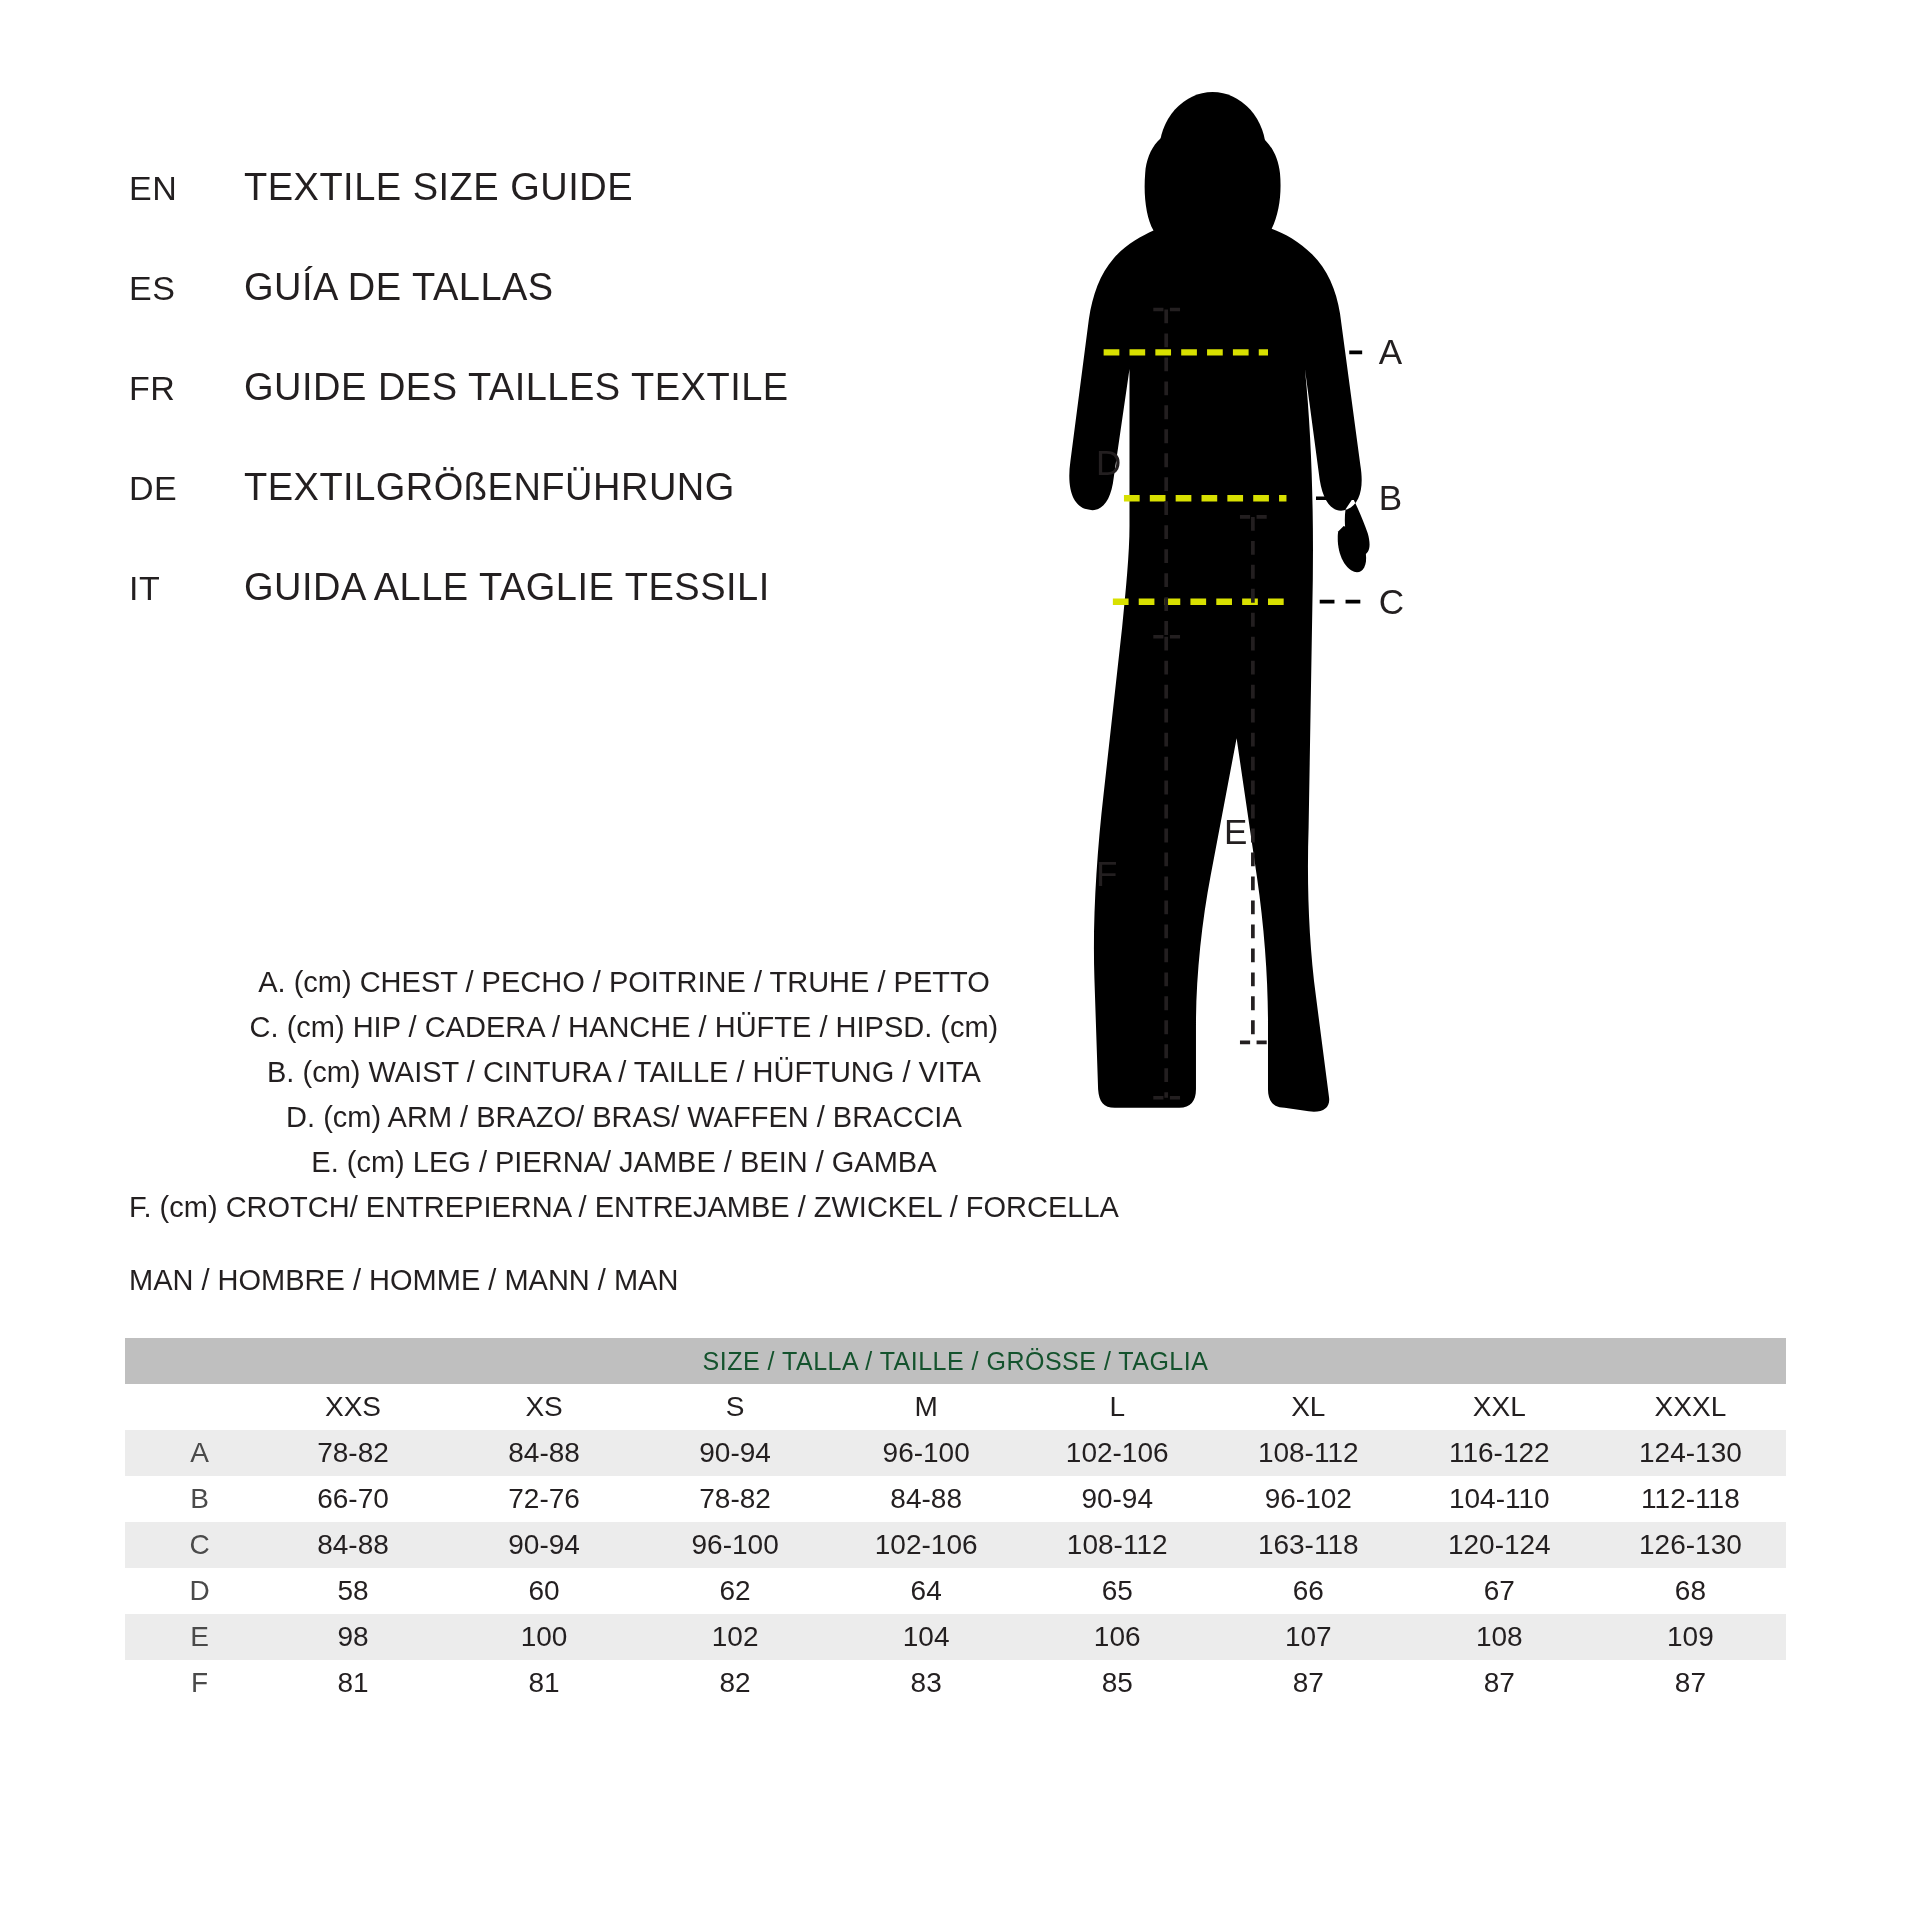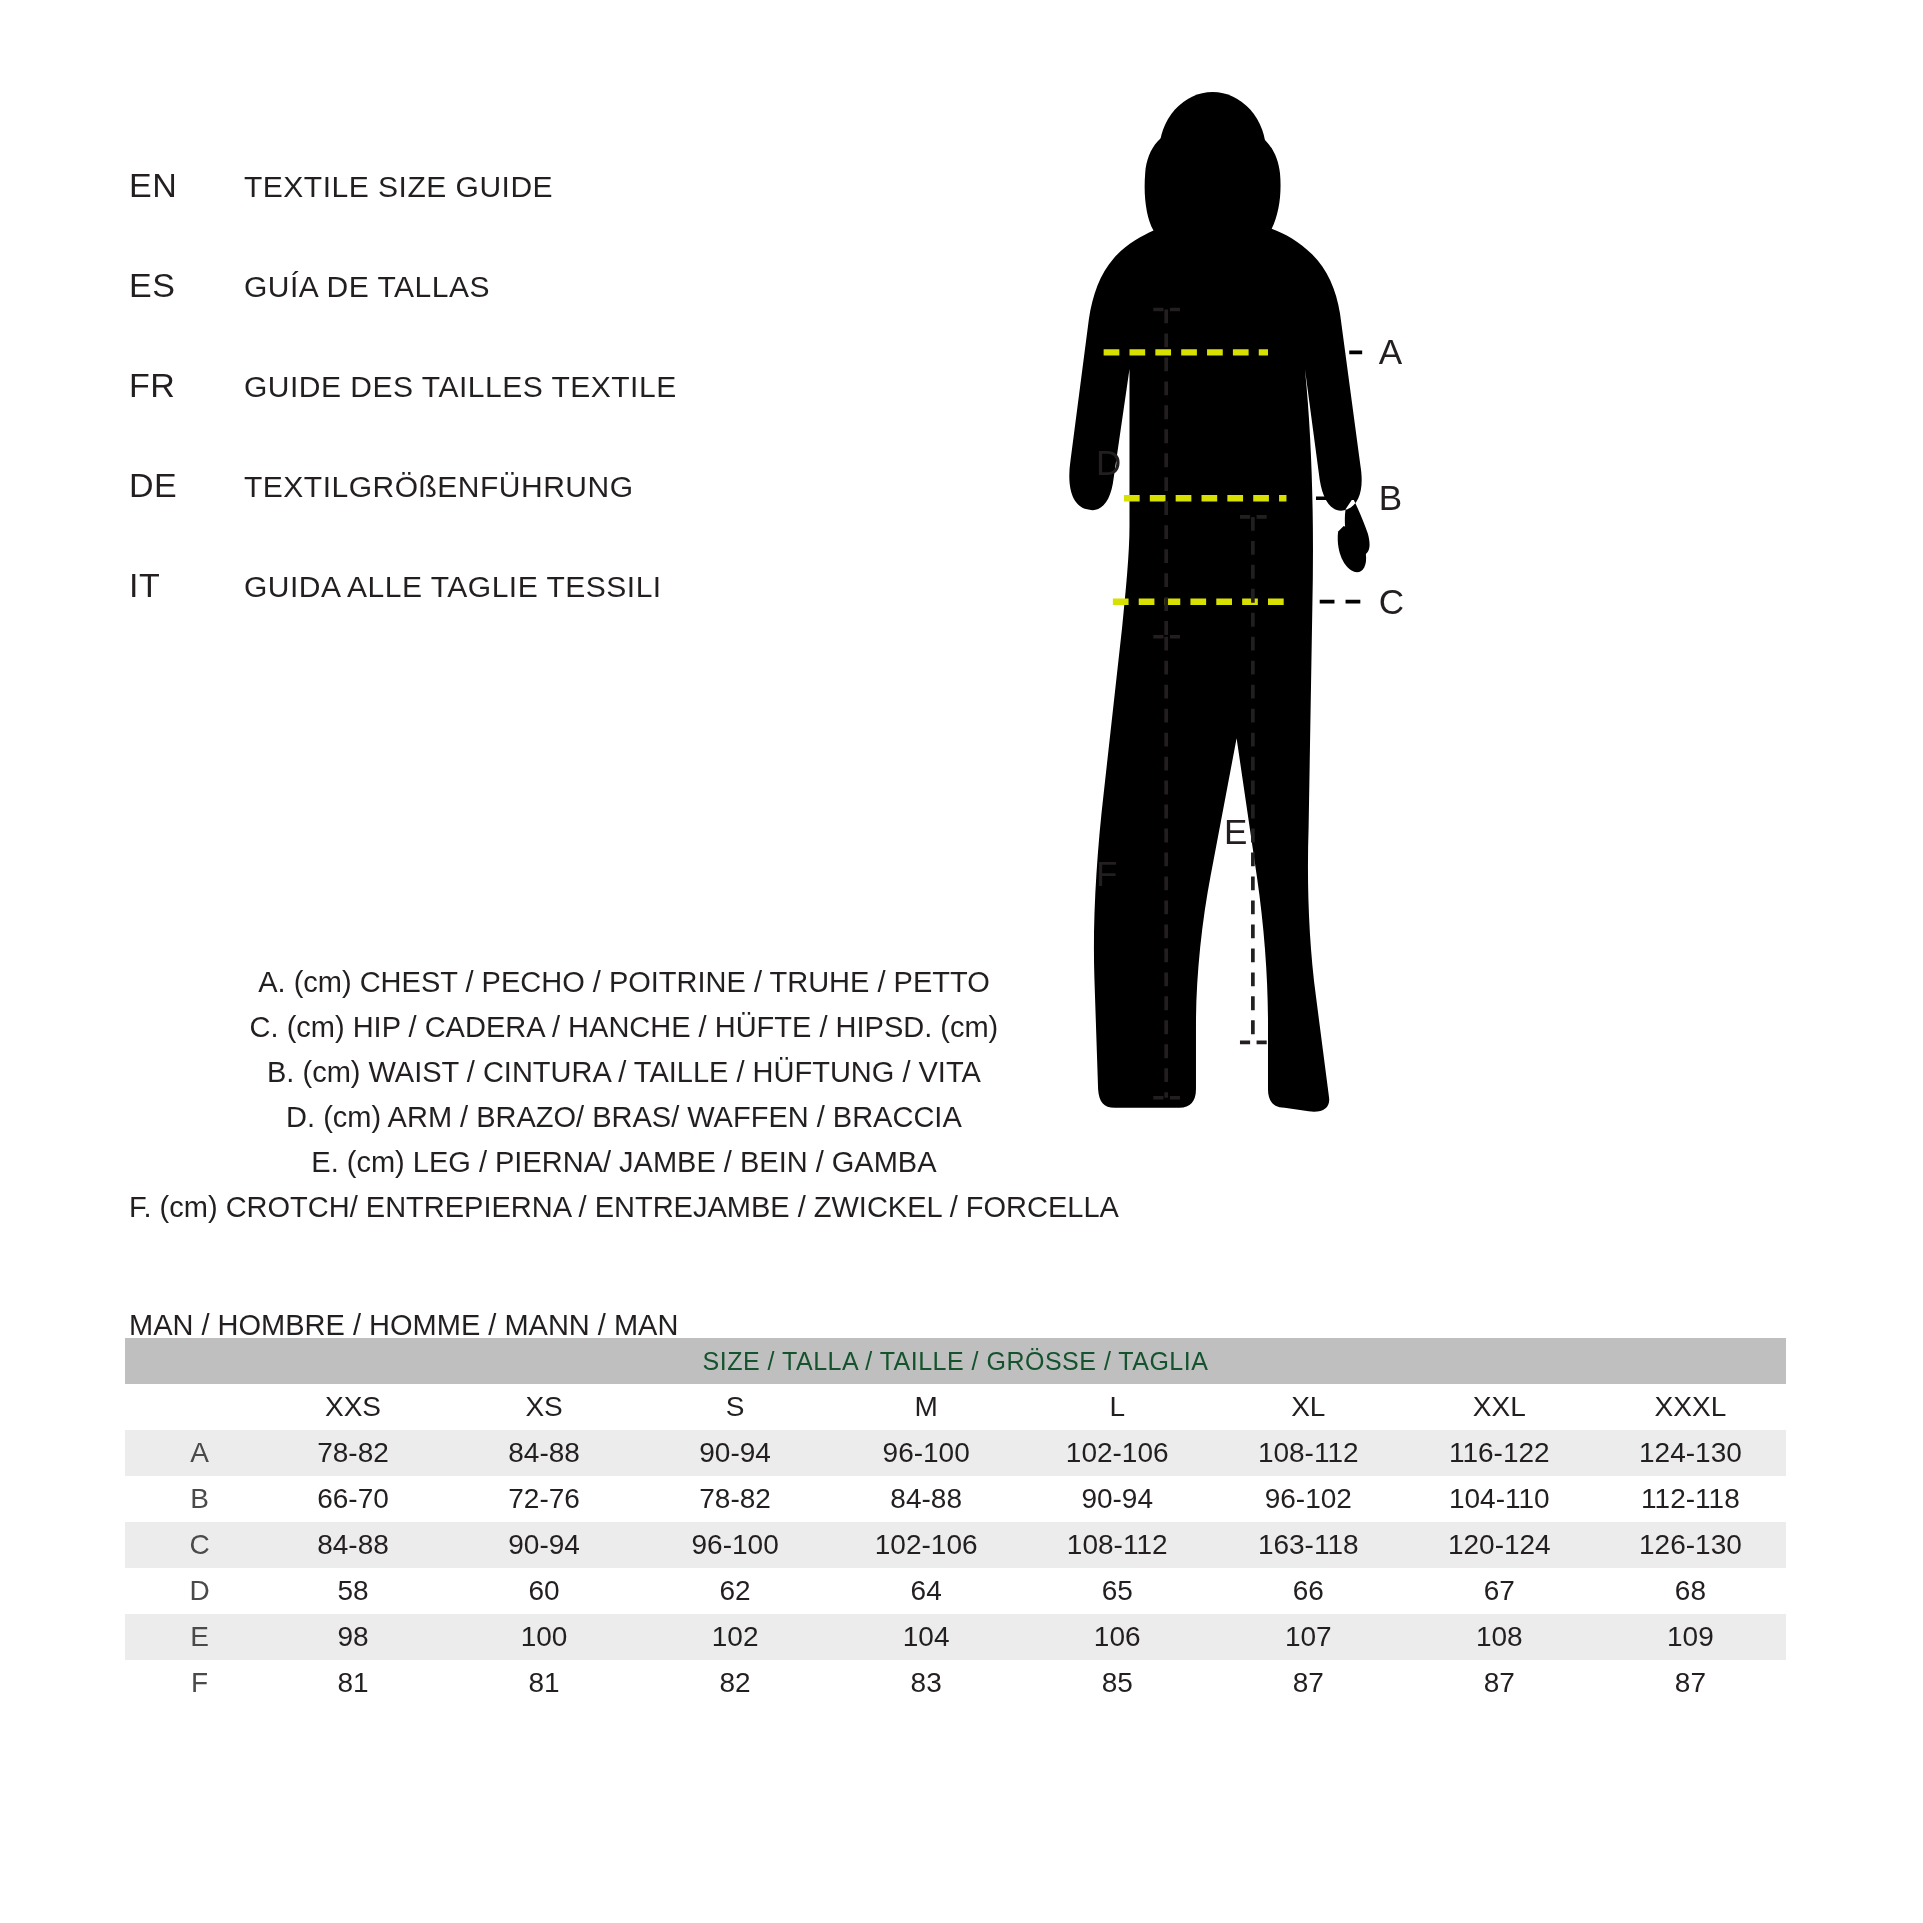--- a/index.html
+++ b/index.html
@@ -27,42 +27,41 @@
     align-items: baseline;
     height: 52px;
     margin-top: 48px;
   }
   .title-lang {
     width: 115px;
     font-size: 34px;
     letter-spacing: 0.5px;
   }
   .title-text {
-    font-size: 30px;
+    font-size: 38px;
     letter-spacing: 0.5px;
   }
 
   
   .legend {
     position: absolute;
     left: 129px;
     top: 960px;
   }
   .legend-row {
     font-size: 29px;
     line-height: 45px;
     white-space: nowrap;
     text-align: center;
   }
   .legend-note {
     position: absolute;
     left: 129px;
     top: 1264px;
     font-size: 29px;
-    margin-top: 45px;
   }
 
   
   .figure {
     position: absolute;
     left: 1015px;
     top: 92px;
     width: 831px;
     height: 1108px;
   }

